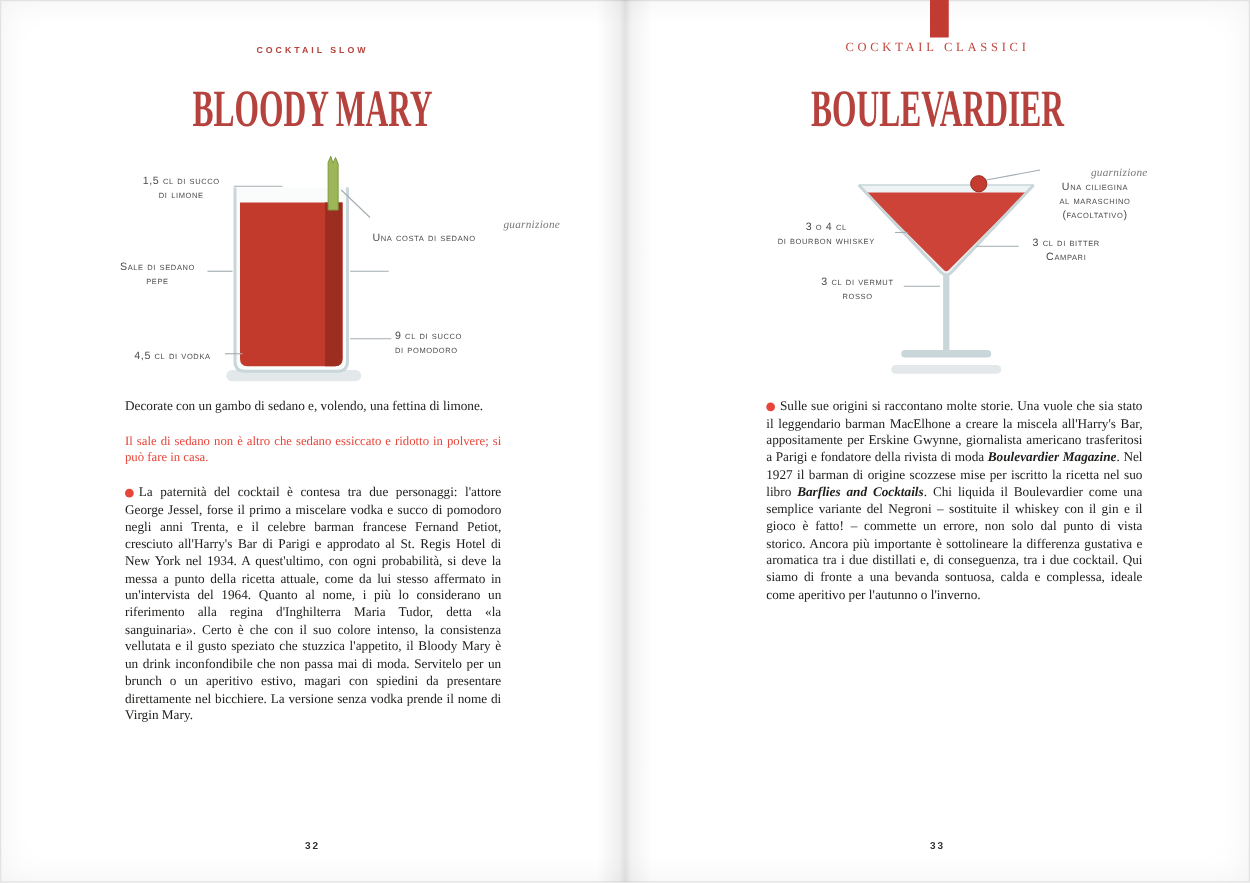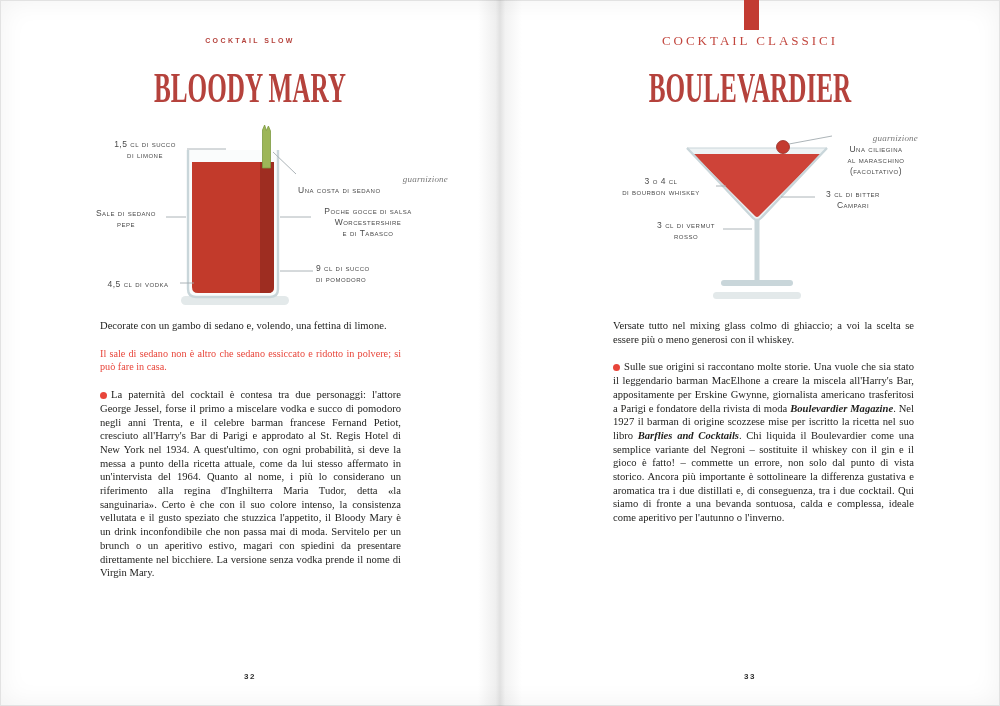--- a/index.html
+++ b/index.html
@@ -15,21 +15,21 @@
     position:relative;width:1000px;height:706px;margin:0 auto;background:#ffffff;
     overflow:hidden;font-family:"Liberation Serif",serif;
     box-shadow:inset 0 0 0 1px #e2e2e2, inset 0 0 28px rgba(0,0,0,0.06);
   }
   .page{position:absolute;top:0;width:500px;height:706px;}
   .page.left{left:0;} .page.right{left:500px;}
   .gutter-shadow{position:absolute;left:478px;top:0;width:44px;height:706px;pointer-events:none;
     background:linear-gradient(90deg,rgba(0,0,0,0) 0%,rgba(100,100,100,0.10) 40%,rgba(70,70,70,0.16) 50%,rgba(100,100,100,0.08) 62%,rgba(0,0,0,0) 100%);}
   .runhead{position:absolute;left:0;width:100%;text-align:center;color:var(--accent);}
   .runhead.small{top:37px;font-family:"Liberation Sans",sans-serif;font-size:7px;font-weight:bold;letter-spacing:2.4px;}
-  .runhead.big{top:33px;font-family:"Liberation Serif",serif;font-size:13px;letter-spacing:3px;color:var(--header-red);}
+  .runhead.big{top:33px;font-family:"Liberation Serif",serif;font-size:10px;letter-spacing:3px;color:var(--header-red);}
   .title{position:absolute;top:66px;left:0;width:100%;margin:0;text-align:center;
     font-family:"Liberation Serif",serif;font-size:42px;line-height:44px;font-weight:bold;
     color:var(--accent);letter-spacing:0;transform:scaleX(0.60);transform-origin:50% 50%;}
   .ribbon{position:absolute;left:244px;top:0;width:15px;height:30px;background:var(--ribbon);}
   .glass-svg{position:absolute;}
   .glass-svg.bm{left:175px;top:122px;width:120px;height:185px;}
   .glass-svg.bv{left:177px;top:140px;width:160px;height:165px;}
   .leads{position:absolute;left:0;top:0;width:500px;height:320px;pointer-events:none;}
   .leads line{stroke:var(--leader-line);stroke-width:0.9;}
   .base{fill:var(--base-gray);}
@@ -87,23 +87,20 @@
     </svg>
 
     <div class="lbl c" style="left:106px;top:139px;width:78px;">1,5 cl di succo
 di limone</div>
     <div class="lbl c" style="left:88px;top:208px;width:76px;">Sale di sedano
 pepe</div>
     <div class="lbl c" style="left:98px;top:279px;width:80px;">4,5 cl di vodka</div>
     <div class="lbl" style="left:298px;top:163px;width:150px;">
       <span class="garn-it">guarnizione</span><span>Una costa di sedano</span>
     </div>
-    <div class="lbl c" style="left:312px;top:206px;width:112px;">Poche gocce di salsa
-Worcestershire
-e di Tabasco</div>
     <div class="lbl" style="left:316px;top:263px;width:110px;">9 cl di succo
 di pomodoro</div>
 
     <div class="body bl">
       <p>Decorate con un gambo di sedano e, volendo, una fettina di limone.</p>
       <p class="tip">Il sale di sedano non è altro che sedano essiccato e ridotto in polvere; si può fare in casa.</p>
       <p><span class="bullet"></span><span>La paternità del cocktail è contesa tra due personaggi: l'attore George Jessel, forse il primo a miscelare vodka e succo di pomodoro negli anni Trenta, e il celebre barman francese Fernand Petiot, cresciuto all'Harry's Bar di Parigi e approdato al St. Regis Hotel di New York nel 1934. A quest'ultimo, con ogni probabilità, si deve la messa a punto della ricetta attuale, come da lui stesso affermato in un'intervista del 1964. Quanto al nome, i più lo considerano un riferimento alla regina d'Inghilterra Maria Tudor, detta «la sanguinaria». Certo è che con il suo colore intenso, la consistenza vellutata e il gusto speziato che stuzzica l'appetito, il Bloody Mary è un drink inconfondibile che non passa mai di moda. Servitelo per un brunch o un aperitivo estivo, magari con spiedini da presentare direttamente nel bicchiere. La versione senza vodka prende il nome di Virgin Mary.</span></p>
     </div>
 
     <div class="pn">32</div>
@@ -138,21 +135,20 @@
 (facoltativo)</span>
     </div>
     <div class="lbl c" style="left:105px;top:176px;width:112px;">3 o 4 cl
 di bourbon whiskey</div>
     <div class="lbl c" style="left:316px;top:189px;width:74px;">3 cl di bitter
 Campari</div>
     <div class="lbl c" style="left:150px;top:220px;width:72px;">3 cl di vermut
 rosso</div>
 
     <div class="body br">
-      <p>Versate tutto nel mixing glass colmo di ghiaccio; a voi la scelta se essere più o meno generosi con il whiskey.</p>
       <p><span class="bullet"></span><span><span>Sulle sue origini si raccontano molte storie. Una vuole che sia stato il leggendario barman MacElhone a creare la miscela all'Harry's Bar, appositamente per Erskine Gwynne, giornalista americano trasferitosi a Parigi e fondatore della rivista di moda </span><span class="it">Boulevardier Magazine</span><span>. Nel 1927 il barman di origine scozzese mise per iscritto la ricetta nel suo libro </span><span class="it">Barflies and Cocktails</span><span>. Chi liquida il Boulevardier come una semplice variante del Negroni – sostituite il whiskey con il gin e il gioco è fatto! – commette un errore, non solo dal punto di vista storico. Ancora più importante è sottolineare la differenza gustativa e aromatica tra i due distillati e, di conseguenza, tra i due cocktail. Qui siamo di fronte a una bevanda sontuosa, calda e complessa, ideale come aperitivo per l'autunno o l'inverno.</span></span></p>
     </div>
 
     <div class="pn">33</div>
   </div>
 
   <div class="gutter-shadow"></div>
 </div>
 
 </body></html>

